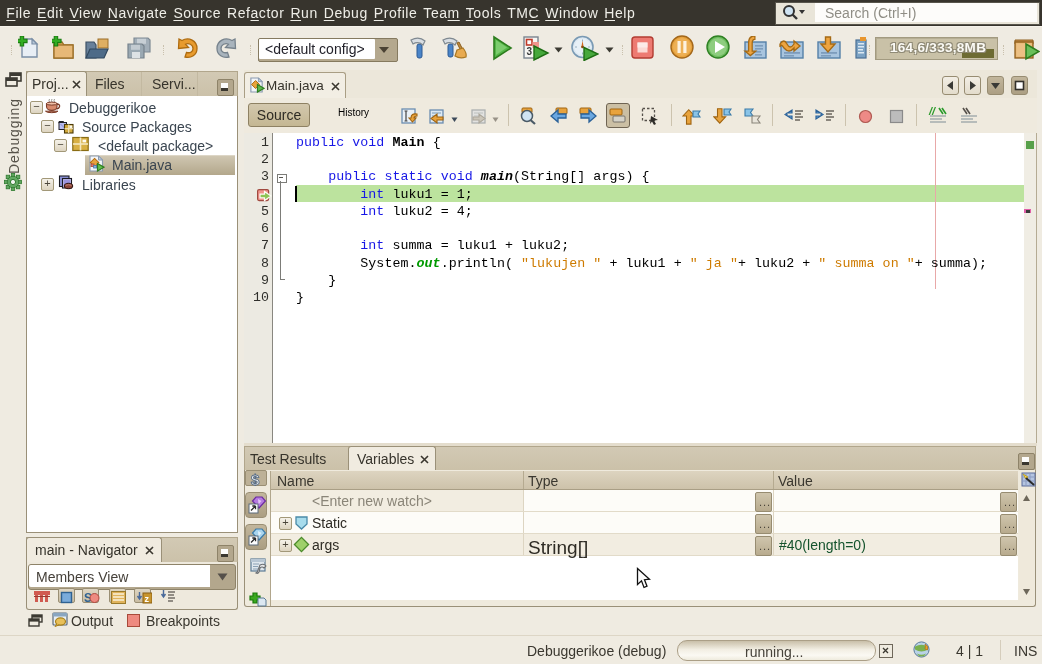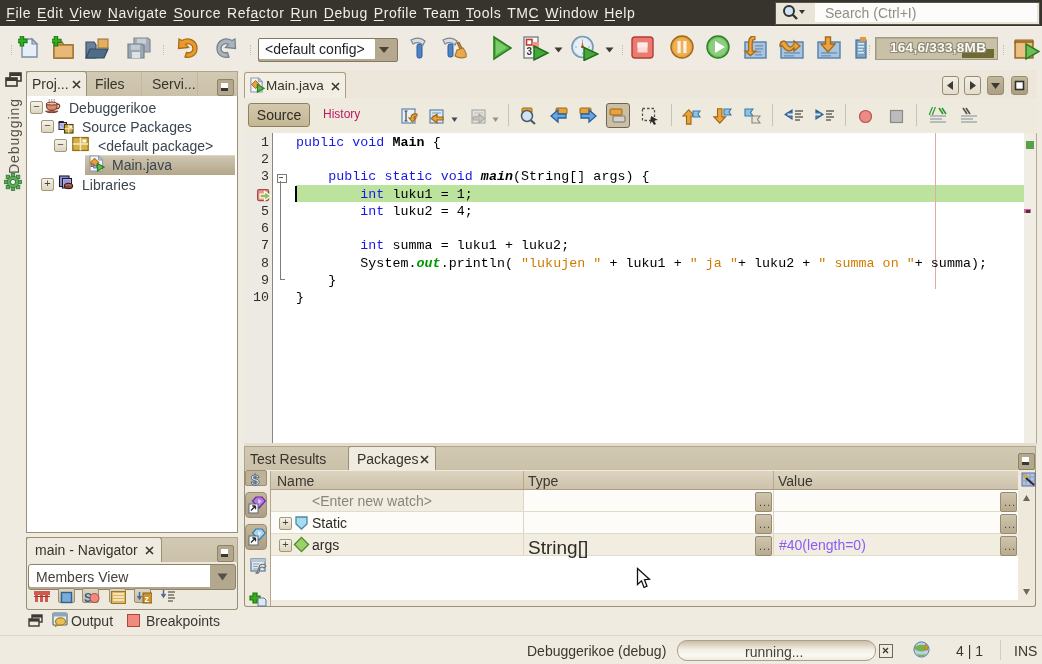--- a/index.html
+++ b/index.html
@@ -391,21 +391,21 @@
       </svg></div>
 <div class="a ebtn" style="left:987px;top:76px;background:linear-gradient(#c2b69c,#ac9f83);"><svg width="15" height="17" viewBox="0 0 15 17">
         <path d="M3 6 h9 l-4.5 6 z" fill="#3a3a36"></path>
       </svg></div>
 <div class="a ebtn" style="left:1011px;top:76px;background:linear-gradient(#c2b69c,#ac9f83);"><svg width="15" height="17" viewBox="0 0 15 17">
         <rect x="3.5" y="4.5" width="8" height="8" fill="#fff" stroke="#32302a" stroke-width="1.6"></rect>
       </svg></div>
 
 <div class="a" style="left:244px;top:98px;width:793px;height:35px;background:#efeade;border-bottom:1px solid #c6bda8;"></div>
 <div class="a" style="left:248px;top:103px;width:62px;height:24px;background:linear-gradient(#d3c8ae,#c4b793);border:1px solid #8e8163;border-radius:3px;box-sizing:border-box;text-align:center;font-size:14px;color:#2e2b24;padding-top:3px;">Source</div>
-<div class="a" style="left:323px;top:107px;font-size:12px;color:#be185d;">History</div>
+<div class="a" style="left:338px;top:107px;font-size:10px;color:#000000;">History</div>
 
 <svg class="a" style="left:401px;top:108px" width="17" height="17" viewBox="0 0 17 17">
       <rect x="1" y="1" width="13" height="14" fill="#e9f0f6" stroke="#6a8db0" stroke-width="1.3"></rect>
       <path d="M5 3 v10 M3.5 3 h3 M3.5 13 h3" stroke="#444" stroke-width="1.2" fill="none"></path>
       <path d="M16 6 q-6 -1 -6 4 h-2 l3.5 4 3.5 -4 h-2 q0 -2 3 -2 z" fill="#e8a33d" stroke="#a06410" stroke-width="1.1"></path>
     </svg>
 <svg class="a" style="left:428px;top:108px" width="17" height="17" viewBox="0 0 17 17">
       <rect x="2" y="2" width="13" height="13" fill="#dce8f2" stroke="#6a8db0" stroke-width="1.3"></rect>
       <g stroke="#8aa6c0" stroke-width="1.2">
         <line x1="4" y1="5" x2="13" y2="5"></line>
@@ -560,21 +560,21 @@
 <div class="a" style="left:1026px;top:209.5px;width:4px;height:3px;background:#3a3a3a;"></div>
 </div>
 
 <div id="variables">
 
 <div class="a" style="left:244px;top:443px;width:793px;height:3px;background:#e4ddcd;"></div>
 
 <div class="a tabstrip" style="left:244px;top:446px;width:792px;height:25px;border:1px solid #b1a68c;border-bottom:1px solid #9a9078;box-sizing:border-box;"></div>
 <div class="a mintab" style="left:250px;top:451px;">Test Results</div>
 <div class="a seltab" style="left:348px;top:446px;width:86px;height:24px;"></div>
-<div class="a mintab" style="left:357px;top:451px;">Packages</div>
+<div class="a mintab" style="left:357px;top:451px;">Variables</div>
 <svg class="a" style="left:420px;top:455px" width="9" height="9" viewBox="0 0 9 9">
       <path d="M1 1 L8 8 M8 1 L1 8" stroke="#3a372f" stroke-width="1.6"></path>
     </svg>
 <div class="a minbtn" style="left:1018px;top:453px;"></div>
 
 <div class="a" style="left:244px;top:470px;width:792px;height:137px;background:#efeadd;border:1px solid #9a9078;border-top:none;border-radius:0 0 3px 3px;box-sizing:border-box;"></div>
 
 <div class="a vbtn" style="left:245px;top:470px;height:16px;background:#bdb197;"><svg width="18" height="13" viewBox="0 0 18 13">
         <text x="4" y="12" font-size="15" font-weight="bold" fill="#eef1f5" stroke="#5a6e86" stroke-width="0.9">$</text>
       </svg></div>
@@ -637,21 +637,21 @@
 <div class="a" style="left:312px;top:515px;font-size:14px;color:#2e2b24;">Static</div>
 <div class="a dots" style="left:755px;top:514px;"></div>
 <div class="a dots" style="left:1000px;top:514px;"></div>
 
 <div class="a tgl" style="left:279px;top:539px;">+</div>
 <svg class="a" style="left:293px;top:536px" width="17" height="17" viewBox="0 0 17 17">
       <rect x="3.5" y="3.5" width="10" height="10" transform="rotate(45 8.5 8.5)" fill="#9ed06a" stroke="#4a8a2a" stroke-width="1.3"></rect>
     </svg>
 <div class="a" style="left:312px;top:537px;font-size:14px;color:#2e2b24;">args</div>
 <div class="a" style="left:528px;top:537px;font-size:19px;color:#2e2b24;">String[]</div>
-<div class="a" style="left:779px;top:537px;font-size:14px;color:#8b5cf6;">#40(length=0)</div>
+<div class="a" style="left:779px;top:537px;font-size:14px;color:#14532d;">#40(length=0)</div>
 <div class="a dots" style="left:755px;top:536px;"></div>
 <div class="a dots" style="left:1000px;top:536px;"></div>
 
 <div class="a" style="left:1019px;top:490px;width:15px;height:110px;background:#efe9db;"></div>
 <svg class="a" style="left:1022px;top:494px" width="9" height="8" viewBox="0 0 9 8">
       <path d="M4.5 1 L8 7 H1 Z" fill="#6e675a"></path>
     </svg>
 <svg class="a" style="left:1022px;top:588px" width="9" height="8" viewBox="0 0 9 8">
       <path d="M4.5 7 L8 1 H1 Z" fill="#6e675a"></path>
     </svg>

